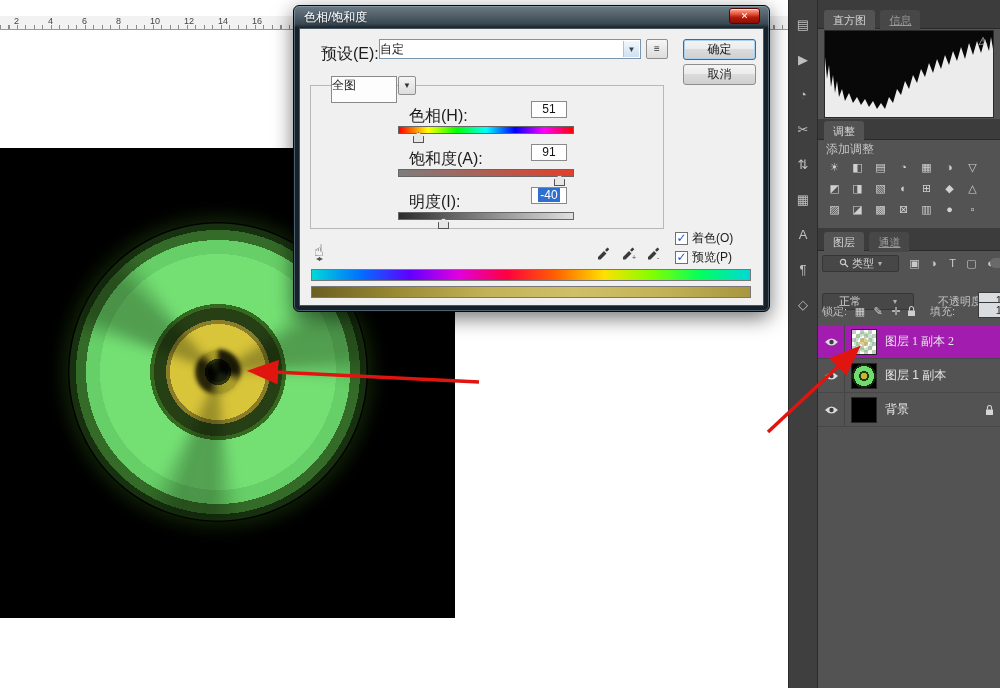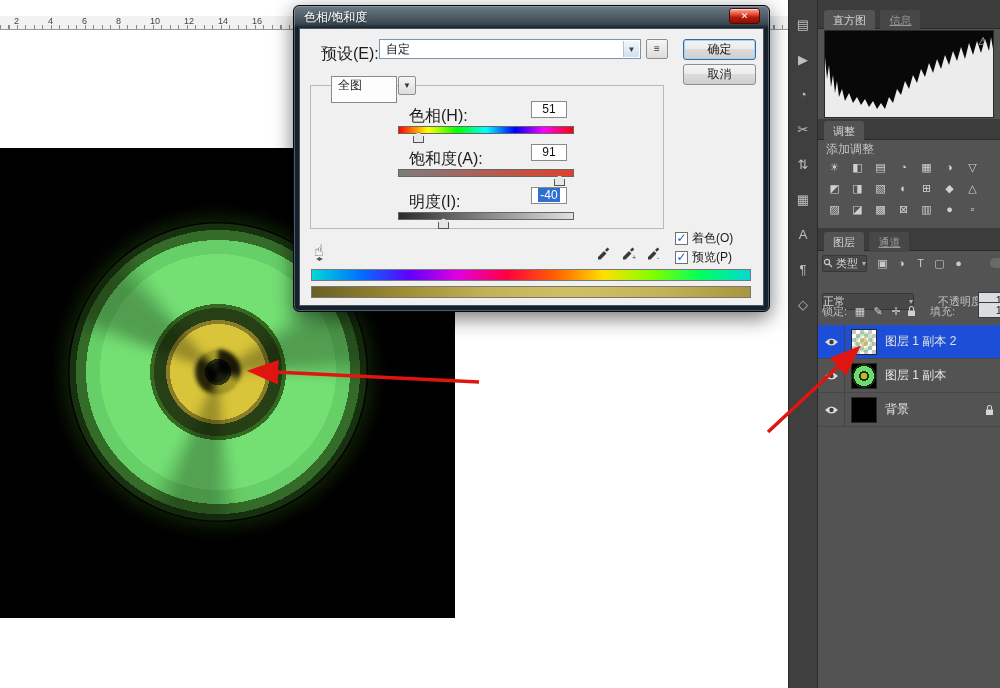--- a/index.html
+++ b/index.html
@@ -69,21 +69,21 @@
     box-shadow:inset 0 1px 0 rgba(255,255,255,.5);
     cursor:pointer;
   }
   .dialog-body {
     position:absolute; left:5px; right:5px; top:22px; bottom:5px;
     background:#f0f0f0; border:1px solid #48565f;
   }
   .dlg-label { position:absolute; font-size:16px; color:#1c1c1c; }
   .combo {
     position:absolute; background:#fff; border:1px solid #7a96ad;
-    font-size:12px; color:#222; padding-left:6px;
+    font-size:12px; color:#222; padding-left:0;
   }
   .combo .arrow {
     position:absolute; right:1px; top:1px; bottom:1px; width:16px;
     background:linear-gradient(#f2f8fc,#cfe0ee); border-left:1px solid #b0c4d8;
     color:#345; font-size:8px; text-align:center;
   }
   .sq-btn {
     position:absolute; background:linear-gradient(#f6f6f6,#dcdcdc); border:1px solid #8e8e8e;
     font-size:10px; color:#333; text-align:center; border-radius:2px;
   }
@@ -149,36 +149,36 @@
   .hist-warn { position:absolute; top:4px; right:5px; font-size:11px; color:#c8c8c8; cursor:pointer; }
   .adj-header { top:119px; height:21px; padding-top:2px; }
   .add-adj { position:absolute; top:141px; left:8px; font-size:12px; color:#c4c4c4; }
   .adj-grid { position:absolute; top:159px; left:8px; width:160px; display:flex; flex-wrap:wrap; gap:5px 6px; }
   .adj-icon { width:17px; height:16px; font-size:11px; color:#d0d0d0; text-align:center; line-height:16px; cursor:pointer; }
   .layers-tabbar { top:228px; height:23px; padding-top:4px; }
   .row { position:absolute; left:4px; right:0; display:flex; align-items:center; }
   .filter-row { top:254px; height:18px; }
   .dk-combo {
     position:relative; background:#474747; border:1px solid #363636; border-radius:2px;
-    color:#d6d6d6; font-size:11px; display:flex; align-items:center; padding:0 0; height:17px; cursor:pointer;
+    color:#d6d6d6; font-size:11px; display:flex; align-items:center; padding:0 16px; height:17px; cursor:pointer;
   }
   .dk-combo .caret { font-size:8px; margin-left:4px; color:#b0b0b0; }
   .ficon { width:19px; font-size:11px; color:#c9c9c9; text-align:center; cursor:pointer; }
   .filter-toggle { position:absolute; left:168px; top:4px; width:20px; height:10px; background:#6a6a6a; border-radius:5px; cursor:pointer; }
   .blend-row { top:291px; height:20px;gap:16px; }
   .panel-lbl { font-size:11px; color:#c0c0c0; }
   .val-box {
     position:absolute; width:40px; height:16px; background:#d9dde0; border:1px solid #3a3a3a;
     font-size:11px; color:#222; text-align:right; padding-right:3px; line-height:14px; cursor:text;
   }
   .lock-row { top:301px; height:20px; }
   .lock-ic { font-size:11px; color:#cfcfcf; width:18px; text-align:center; cursor:pointer; }
   .layer-list { position:absolute; top:325px; left:0; right:0; }
   .lrow { display:flex; align-items:center; height:34px; background:#535353; border-bottom:1px solid #474747; cursor:pointer; }
-  .lrow.selected { background:#1d4ed8; }
+  .lrow.selected { background:#a21caf;font-family:Liberation Serif, serif; }
   .eye-cell { width:27px; height:100%; display:flex; align-items:center; justify-content:center; border-right:1px solid #444; cursor:pointer; }
   .thumb { width:26px; height:26px; margin-left:6px; border:1px solid #262626; position:relative; flex:0 0 auto; }
   .thumb.checker { background:repeating-conic-gradient(#ffffff 0% 25%, #c8c8c8 25% 50%) 0 0 / 8px 8px; }
   .thumb.checker::after {
     content:""; position:absolute; inset:0;
     background:radial-gradient(circle, rgba(190,170,50,.55) 0 4px, rgba(0,0,0,0) 4px 6px, rgba(110,190,110,.4) 6px 10px, rgba(0,0,0,0) 10px);
   }
   .thumb.spiral-mini { background:radial-gradient(circle, #c9b42f 0 3px, #223a12 3px 5px, #6fdc6f 5px 10px, #16280d 10px 12px, #000 12px); }
   .thumb.black { background:#000; }
   .lname { font-size:12px; color:#e4e4e4; margin-left:8px; white-space:nowrap; }

